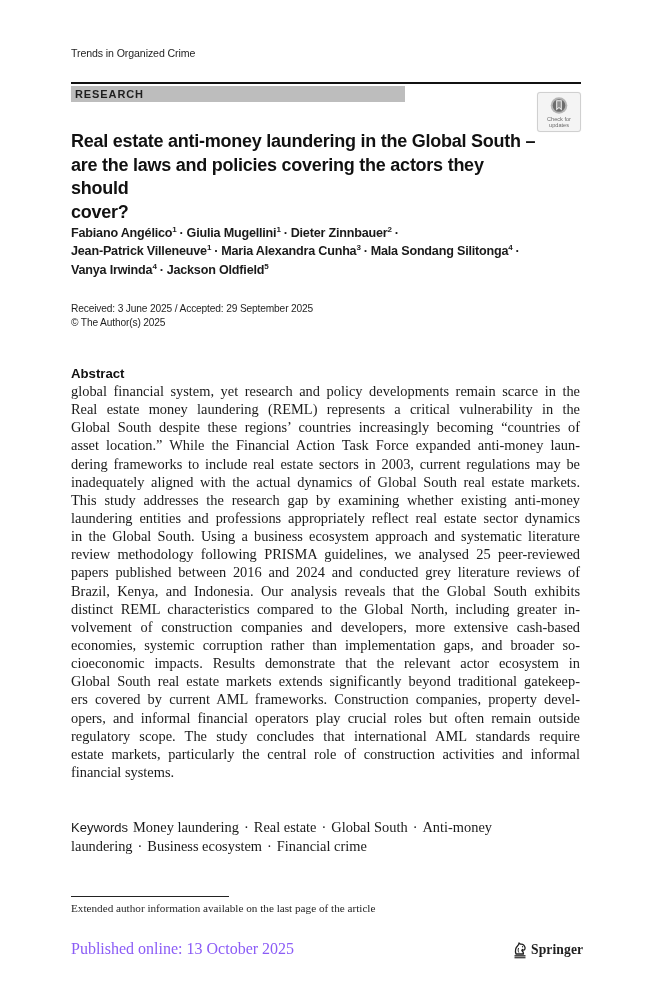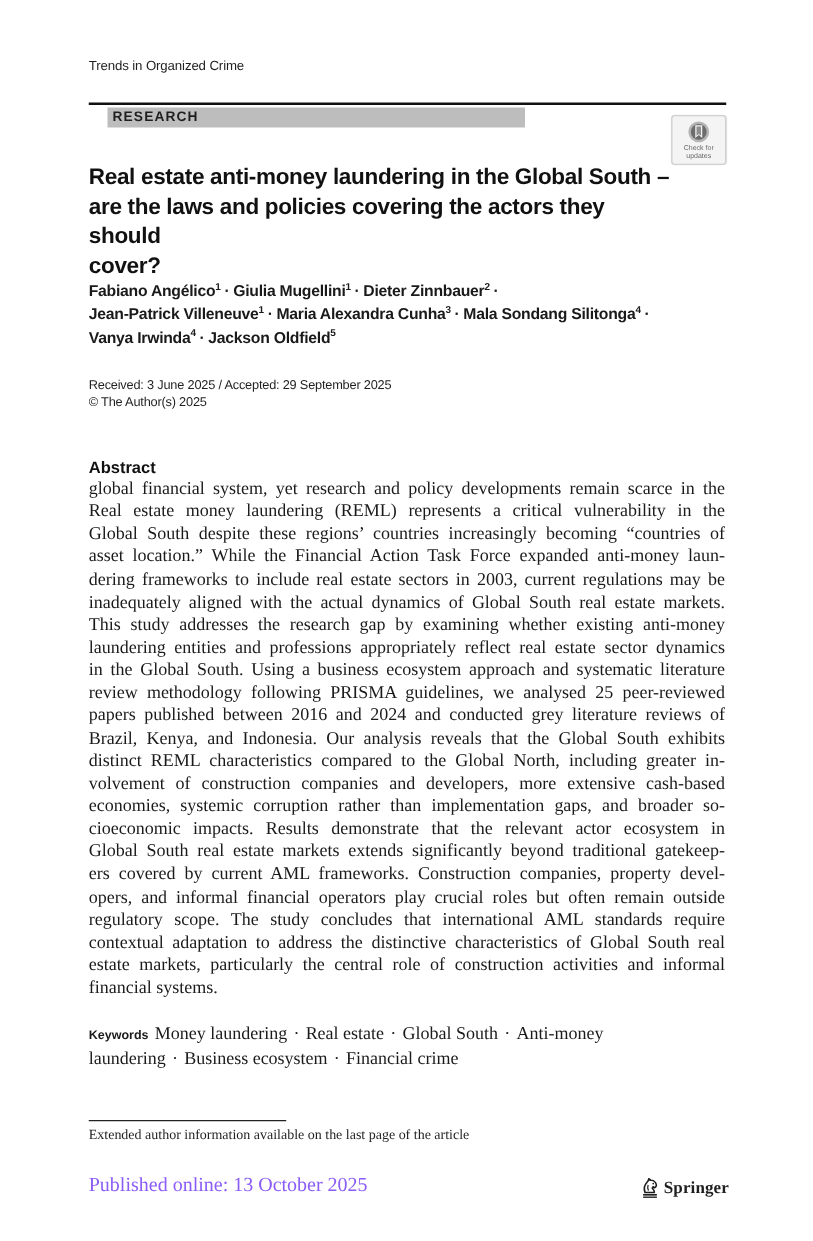--- a/index.html
+++ b/index.html
@@ -34,21 +34,20 @@
       height: 1.5px;
       background: #111;
     }
     .research-bar {
       position: absolute;
       left: 71px;
       top: 86px;
       width: 334px;
       height: 16px;
       background: #bdbdbd;
-      margin-left: 15px;
     }
     .research-label {
       position: absolute;
       left: 4px;
       top: 1px;
       font-size: 11px;
       font-weight: bold;
       letter-spacing: 0.9px;
       color: #1f1f1f;
       line-height: 14px;
@@ -149,22 +148,22 @@
       position: absolute;
       left: 71px;
       top: 818px;
       width: 460px;
       font-size: 14.4px;
       line-height: 19px;
       color: #1a1a1a;
     }
     .keywords .kw-label {
       font-family: "Liberation Sans", "DejaVu Sans", sans-serif;
-      font-weight: bold;
-      font-size: 10px;
+      font-weight: normal;
+      font-size: 13px;
       margin-right: 5px;
     }
     .keywords .dot { margin: 0 5px; }
     .foot-rule {
       position: absolute;
       left: 71px;
       top: 896px;
       width: 158px;
       height: 1px;
       background: #222;
@@ -265,21 +264,20 @@
   <span class="ln">papers published between 2016 and 2024 and conducted grey literature reviews of</span>
   <span class="ln">Brazil, Kenya, and Indonesia. Our analysis reveals that the Global South exhibits</span>
   <span class="ln">distinct REML characteristics compared to the Global North, including greater in-</span>
   <span class="ln">volvement of construction companies and developers, more extensive cash-based</span>
   <span class="ln">economies, systemic corruption rather than implementation gaps, and broader so-</span>
   <span class="ln">cioeconomic impacts. Results demonstrate that the relevant actor ecosystem in</span>
   <span class="ln">Global South real estate markets extends significantly beyond traditional gatekeep-</span>
   <span class="ln">ers covered by current AML frameworks. Construction companies, property devel-</span>
   <span class="ln">opers, and informal financial operators play crucial roles but often remain outside</span>
   <span class="ln">regulatory scope. The study concludes that international AML standards require</span>
-  <span class="ln">contextual adaptation to address the distinctive characteristics of Global South real</span>
   <span class="ln">estate markets, particularly the central role of construction activities and informal</span>
   <span class="ln last">financial systems.</span>
 </div>
 
 <div class="keywords serif">
   <span class="kw-label">Keywords</span><span>Money laundering</span><span class="dot">·</span><span>Real estate</span><span class="dot">·</span><span>Global South</span><span class="dot">·</span><span>Anti-money laundering</span><span class="dot">·</span><span>Business ecosystem</span><span class="dot">·</span><span>Financial crime</span>
 </div>
 
 <div class="foot-rule"></div>
 <div class="foot-note serif">Extended author information available on the last page of the article</div>

